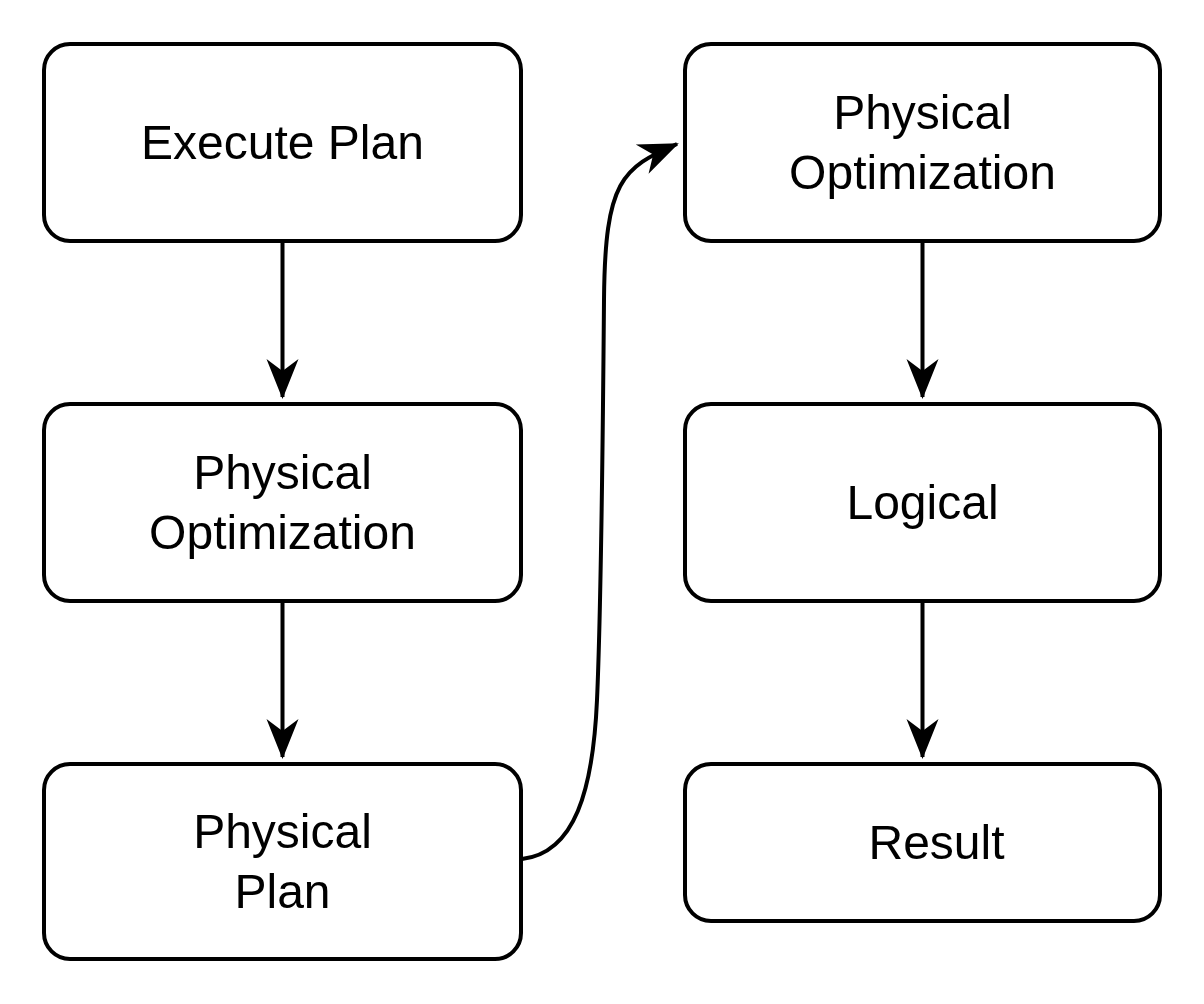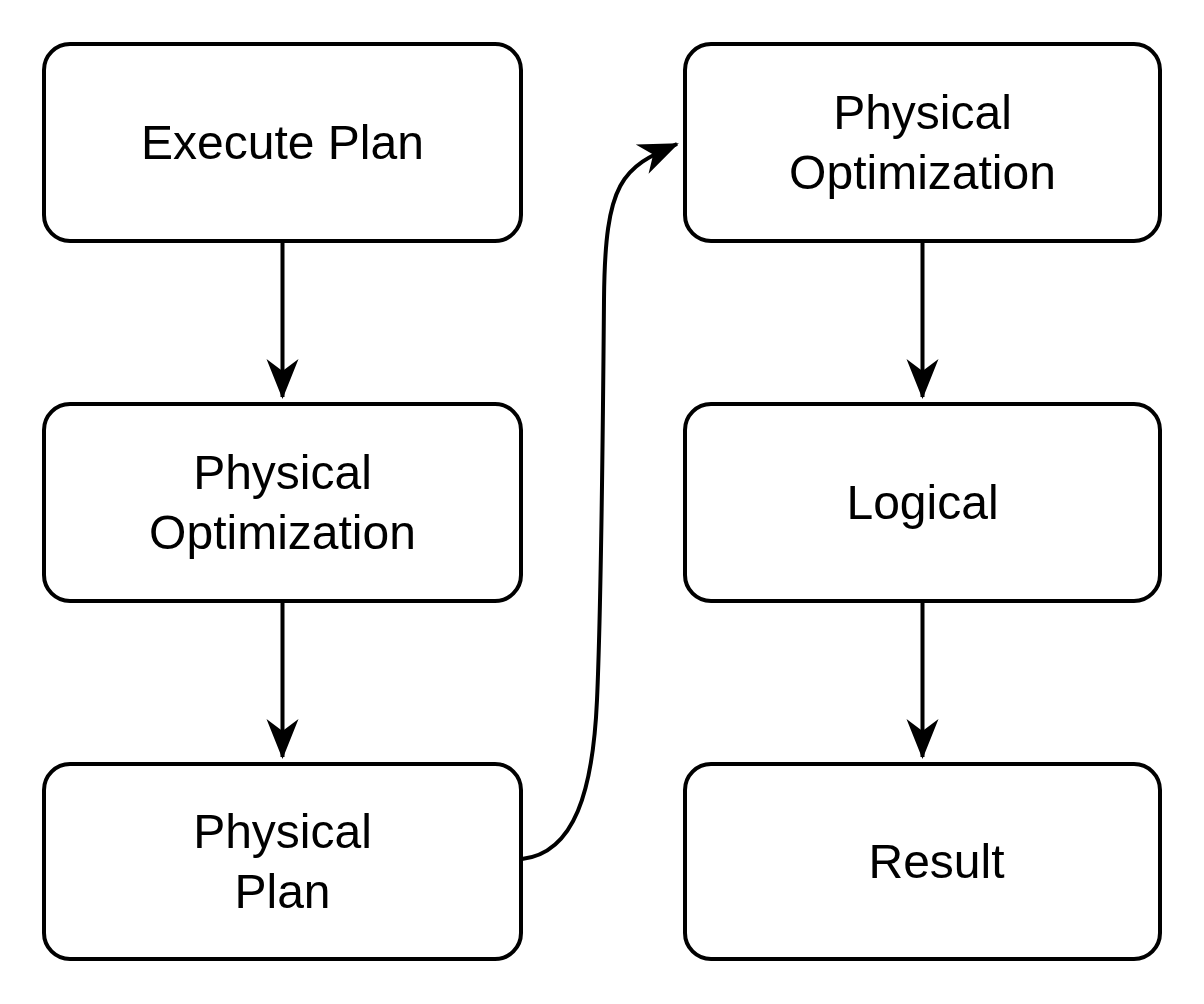--- a/index.html
+++ b/index.html
@@ -33,21 +33,21 @@
     text-align: center;
     white-space: pre-line;
   }
   
   .n-logical-plan          { left: 42px;  top: 42px;  width: 481px; height: 201px; }
   .n-logical-optimization  { left: 42px;  top: 402px; width: 481px; height: 201px; }
   .n-physical-plan         { left: 42px;  top: 762px; width: 481px; height: 199px; }
   
   .n-physical-optimization { left: 683px; top: 42px;  width: 479px; height: 201px; }
   .n-execute               { left: 683px; top: 402px; width: 479px; height: 201px; }
-  .n-result                { left: 683px; top: 762px; width: 479px; height: 199px; padding-left: 28px; }
+  .n-result                { left: 683px; top: 762px; width: 479px; height: 161px; padding-left: 28px; }
 </style>
 </head>
 <body>
 
 <div id="canvas">
 
   <svg id="edges" viewBox="0 0 1204 1004" xmlns="http://www.w3.org/2000/svg">
     <defs>
       <marker id="arrowhead" viewBox="0 0 44 36" refX="39" refY="18" markerWidth="44" markerHeight="36" markerUnits="userSpaceOnUse" orient="auto">
         <path d="M1,2 L41,18 L1,34 L13,18 Z" fill="#000000"></path>

